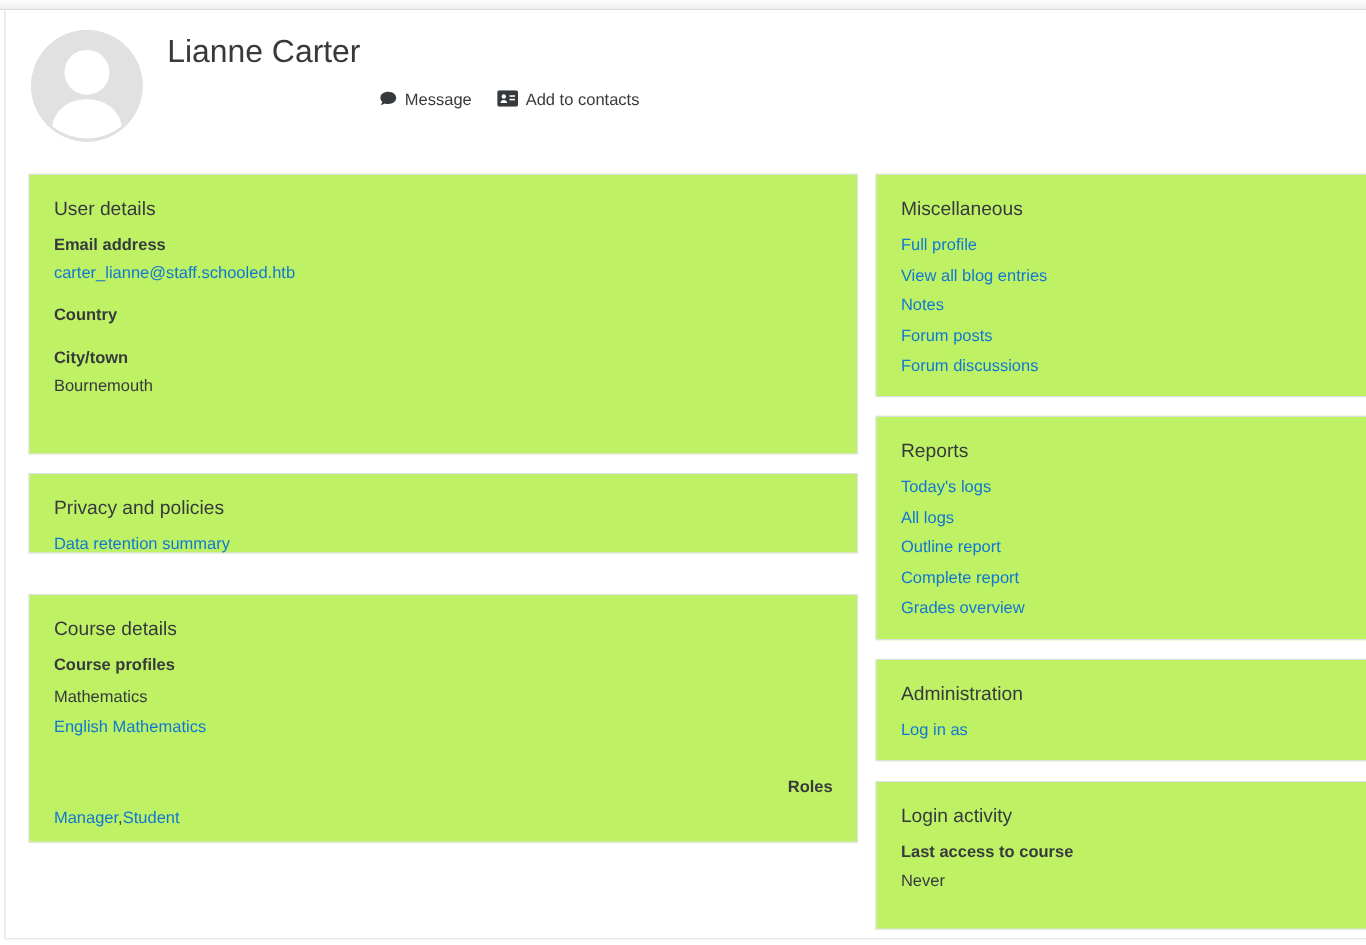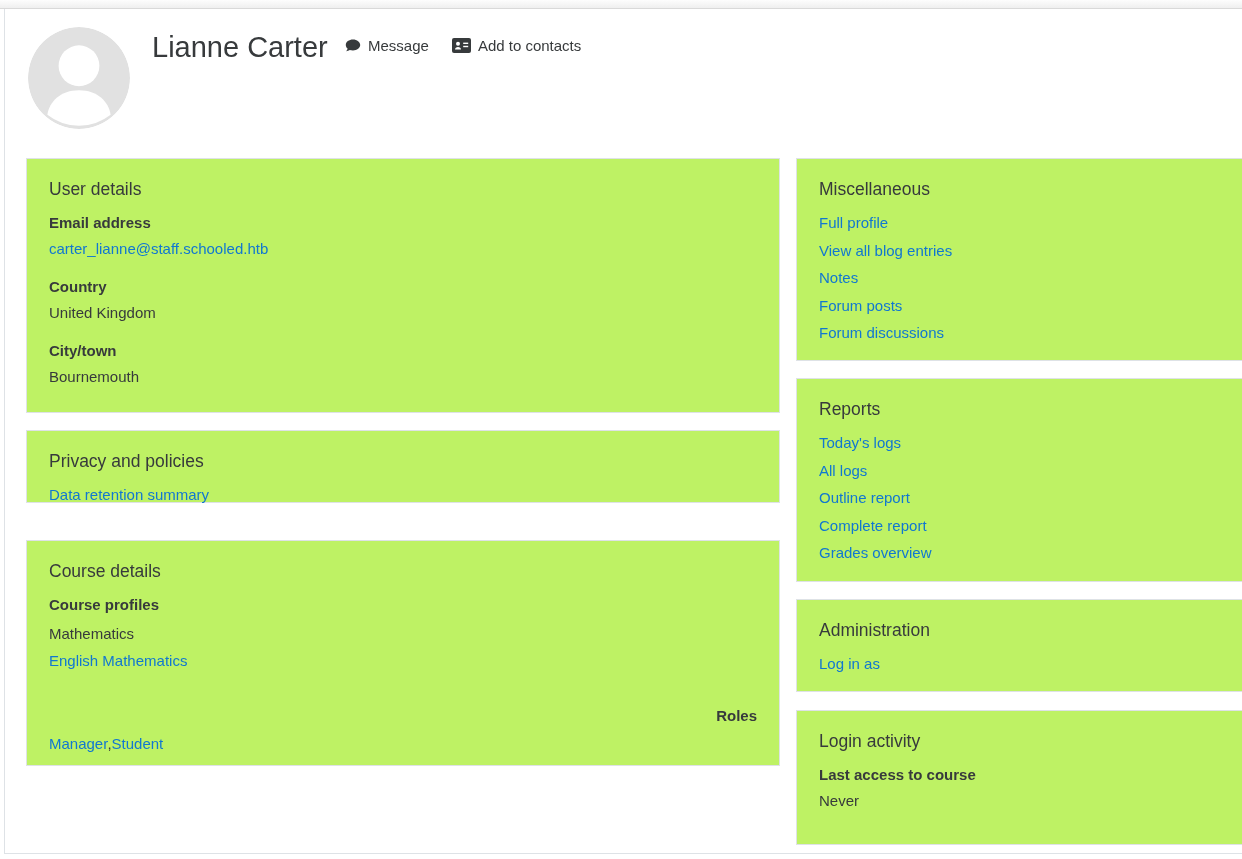--- a/index.html
+++ b/index.html
@@ -17,21 +17,21 @@
   .top-band{position:absolute;top:0;left:0;width:1242px;height:8px;
     background:linear-gradient(180deg,#fdfdfd,#efefef);
     border-bottom:1px solid #d9d9d9;}
   .left-edge{position:absolute;left:4px;top:9px;width:1px;height:844px;background:var(--border);}
   .bottom-edge{position:absolute;left:4px;top:853px;width:1238px;height:1px;background:var(--border);}
 
   .avatar{position:absolute;left:28px;top:27px;width:102px;height:102px;border-radius:50%;overflow:hidden;}
   .page-name{position:absolute;left:152px;top:30px;margin:0;font-size:29px;font-weight:400;color:var(--text);line-height:1.2;}
 
   .header-actions{position:absolute;left:345px;top:37px;display:flex;gap:23px;align-items:center;}
-  .action{display:flex;align-items:center;gap:7px;color:var(--text);cursor:pointer;font-size:15px;}
+  .action{display:flex;gap:7px;color:var(--text);cursor:pointer;font-size:15px;margin-top:45px;}
   .action svg{display:block;}
 
   .card{position:absolute;box-sizing:border-box;border:1px solid var(--border);background:#bef264;padding:20px 22px;}
   #card-user{left:26px;top:158px;width:754px;height:255px;}
   #card-privacy{left:26px;top:430px;width:754px;height:73px;}
   #card-course{left:26px;top:540px;width:754px;height:226px;}
   #card-misc{left:796px;top:158px;width:460px;height:203px;}
   #card-reports{left:796px;top:378px;width:460px;height:204px;}
   #card-admin{left:796px;top:599px;width:460px;height:93px;}
   #card-login{left:796px;top:710px;width:460px;height:135px;}
@@ -83,21 +83,20 @@
 </div>
 
 <div class="card" id="card-user">
   <h3>User details</h3>
   <div class="field">
     <div class="label">Email address</div>
     <div class="value-line"><a class="link">carter_lianne@staff.schooled.htb</a></div>
   </div>
   <div class="field">
     <div class="label">Country</div>
-    <div class="value-line">United Kingdom</div>
   </div>
   <div class="field">
     <div class="label">City/town</div>
     <div class="value-line">Bournemouth</div>
   </div>
 </div>
 
 <div class="card" id="card-privacy">
   <h3>Privacy and policies</h3>
   <ul class="links">

